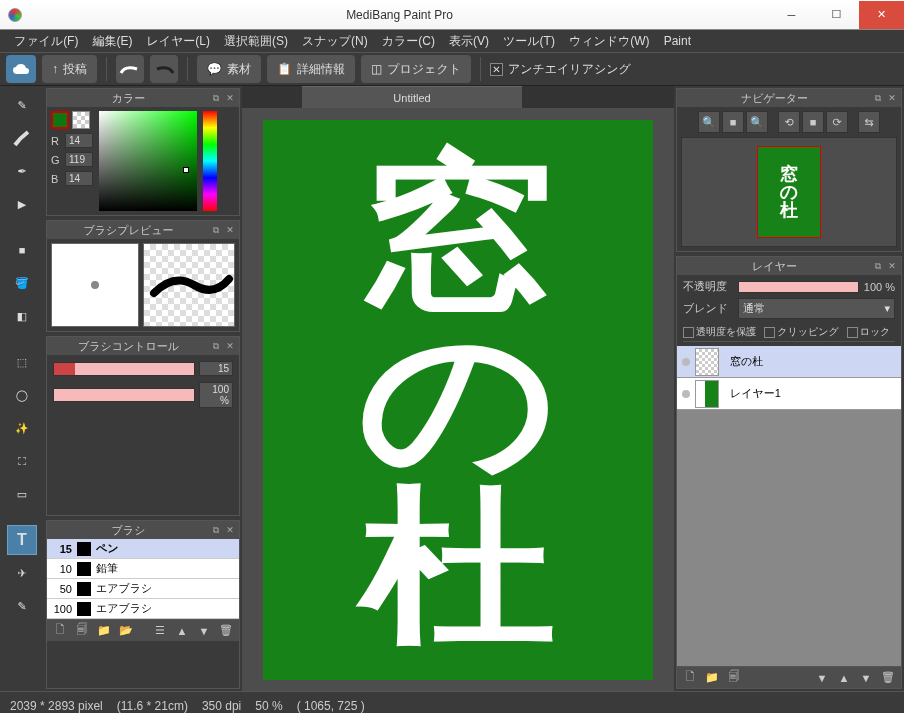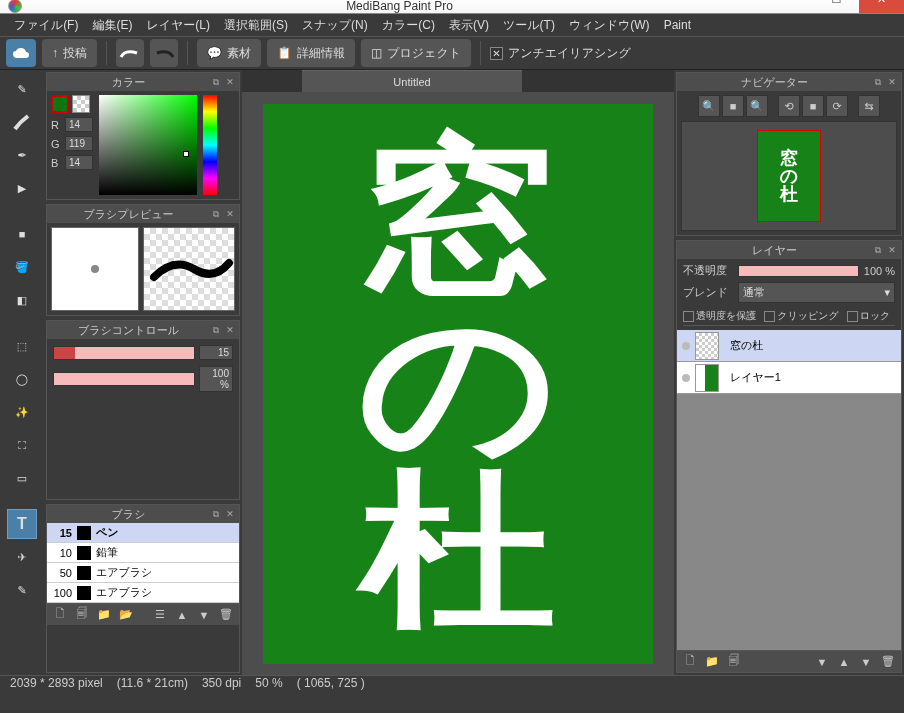--- a/index.html
+++ b/index.html
@@ -1,18 +1,18 @@
 <!DOCTYPE html>
 <html><head>
 <meta charset="utf-8">
 <style>
 * { margin: 0; padding: 0; box-sizing: border-box; font-family: "Meiryo UI", sans-serif; }
 body { background: #3a3a3a; color: #ccc; font-size: 11px; width: 904px; height: 713px; overflow: hidden; position: relative; }
 
-.titlebar { height: 14px; background: linear-gradient(#fff, #f5f5f5); display: flex; align-items: flex-end; border-bottom: 1px solid #888; }
+.titlebar { height: 30px; background: linear-gradient(#fff, #f5f5f5); display: flex; align-items: center; border-bottom: 1px solid #888; }
 .titlebar .app-icon { width: 30px; display: flex; align-items: center; justify-content: center; }
 .titlebar .app-icon .circ { width: 14px; height: 14px; border-radius: 50%; background: conic-gradient(#e33, #3c3, #36c, #e33); border: 1px solid #999; }
 .titlebar .title { flex: 1; text-align: center; color: #333; font-size: 12px; }
 .titlebar .winbtns { display: flex; }
 .titlebar .winbtn { width: 45px; height: 28px; display: flex; align-items: center; justify-content: center; color: #333; }
 .titlebar .winbtn.close { background: #d94b3c; color: #fff; }
 
 .menubar { height: 22px; background: #3a3a3a; display: flex; align-items: center; padding: 0 8px; gap: 2px; font-size: 12px; }
 .menubar .mi { padding: 2px 6px; color: #ddd; }
 
@@ -95,21 +95,21 @@
 .layer-item { display: flex; align-items: center; height: 32px; background: #fff; border-bottom: 1px solid #999; color: #000; font-size: 11px; }
 .layer-item.sel { background: #cdd6f2; }
 .layer-item .vis { width: 18px; display: flex; justify-content: center; }
 .layer-item .vis .dot { width: 8px; height: 8px; border-radius: 50%; background: #bbb; }
 .layer-item .thumb { width: 24px; height: 28px; border: 1px solid #999; margin-right: 5px; }
 .layer-item .thumb.checker { background: repeating-conic-gradient(#ccc 0 25%, #fff 0 50%) 0 0/6px 6px; }
 .layer-item .thumb.green { background: #178217; position: relative; }
 .layer-item .thumb.green::before { content: ''; position: absolute; left: 0; top: 0; bottom: 0; width: 40%; background: #fff; }
 .layer-item .nm { flex: 1; padding-left: 6px; }
 
-.statusbar { height: 22px; background: #3a3a3a; border-top: 1px solid #555; display: flex; align-items: flex-start; padding: 0 10px; gap: 14px; font-size: 12px; color: #ccc; }
+.statusbar { height: 22px; background: #3a3a3a; border-top: 1px solid #555; display: flex; align-items: flex-end; padding: 0 10px; gap: 14px; font-size: 12px; color: #ccc; }
 </style>
 </head>
 <body>
 
 <div class="titlebar">
   <div class="app-icon">
       <div class="circ"></div>
     </div>
   <div class="title">MediBang Paint Pro</div>
   <div class="winbtns">

